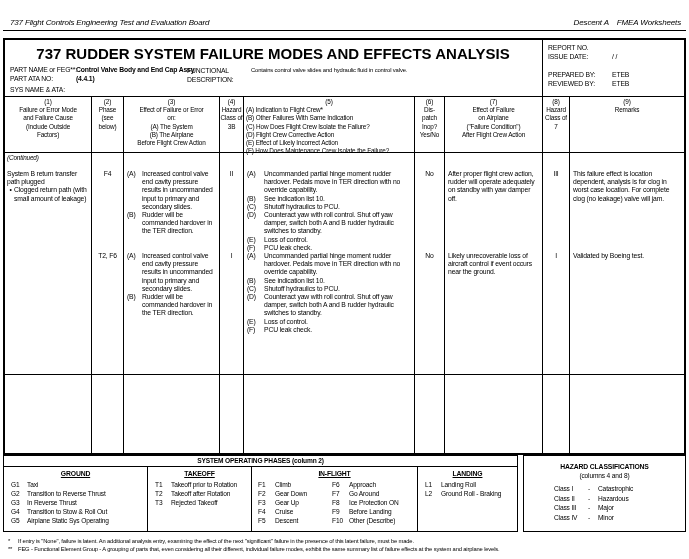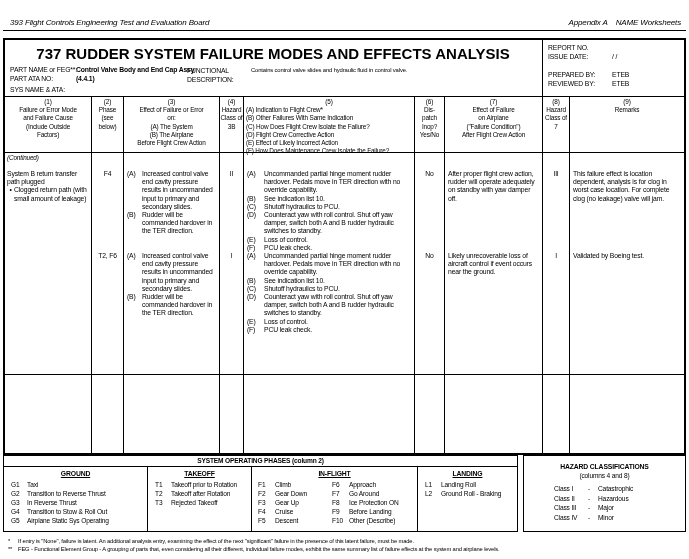--- a/index.html
+++ b/index.html
@@ -84,22 +84,22 @@
   .hz-item .dash{flex:0 0 10px;}
 
   
   .footnotes{position:absolute;left:8px;top:538px;right:4px;font-size:5.8px;line-height:7.5px;}
   .fn{display:flex;}
   .fn .mk{flex:0 0 10px;}
 </style>
 </head>
 <body>
 
-<div class="page-hdr-left">393 Flight Controls Engineering Test and Evaluation Board</div>
-<div class="page-hdr-right">Appendix A    NAME Worksheets</div>
+<div class="page-hdr-left">737 Flight Controls Engineering Test and Evaluation Board</div>
+<div class="page-hdr-right">Descent A    FMEA Worksheets</div>
 <div class="page-rule"></div>
 
 <div class="fmea">
 
   <div class="title-block">
     <div class="tb-left">
       <div class="doc-title">737 RUDDER SYSTEM FAILURE MODES AND EFFECTS ANALYSIS</div>
       <div class="fld fld1">
         <span class="lab">PART NAME or FEG**:</span>
         <span class="val">Control Valve Body and End Cap Assy</span>

